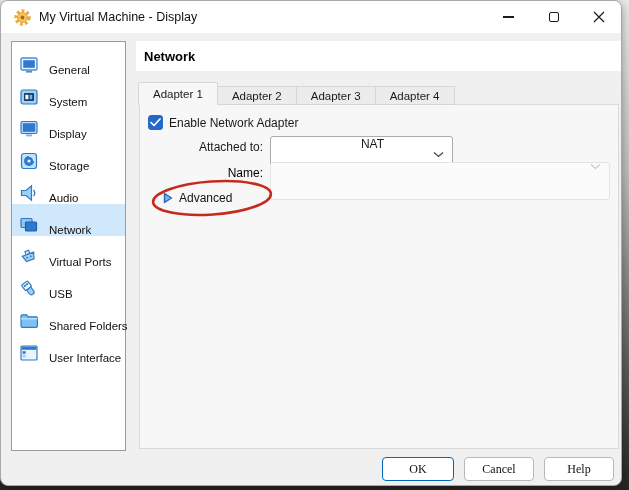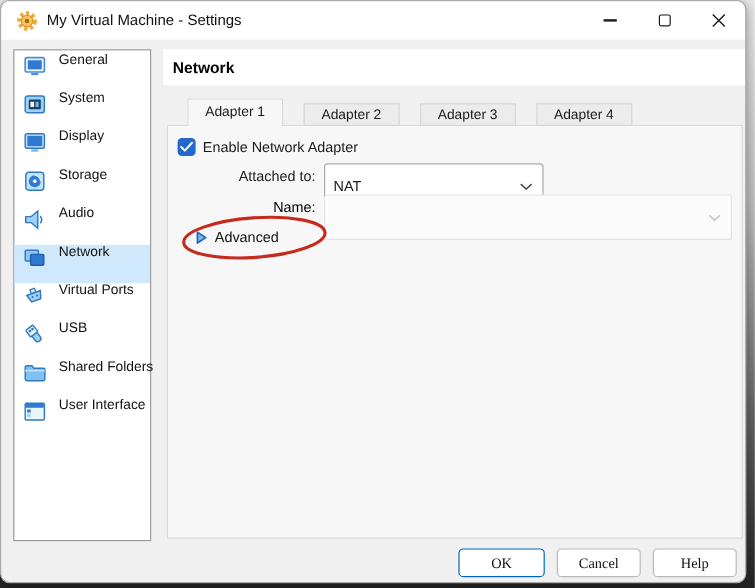--- a/index.html
+++ b/index.html
@@ -19,43 +19,43 @@
     background:#ffffff; display:flex; align-items:center; }
   .app-icon { width:17px; height:17px; margin-left:13px; flex:0 0 auto; }
   .title-text { margin-left:8px; font-size:12.5px; color:#111; }
   .win-controls { margin-left:auto; display:flex; height:100%; }
   .win-btn { width:45px; height:100%; display:flex; align-items:center; justify-content:center; cursor:default; }
   .glyph-min { width:11px; height:1.3px; background:#1a1a1a; }
   .glyph-max { width:10px; height:10px; border:1.2px solid #1a1a1a; border-radius:2px; }
   
   .sidebar { position:absolute; left:10px; top:40px; width:115px; height:410px;
     background:#ffffff; border:1px solid #9a9a9a; padding-top:2px; }
-  .side-item { height:32px; display:flex; align-items:flex-start; padding-left:6px; cursor:default; }
+  .side-item { height:32px; display:flex; align-items:flex-end; padding-left:6px; cursor:default; }
   .side-item.selected { background:#cfe8fb; }
   .side-item svg { width:22px; height:22px; flex:0 0 auto; }
   .side-label { margin-left:9px; font-size:11.5px; color:#111; white-space:nowrap; }
   
   .page-header { position:absolute; left:135px; top:40px; width:485px; height:30px;
     background:#ffffff; display:flex; align-items:center; }
   .page-title { font-size:13px; font-weight:bold; margin-left:8px; color:#000; }
   
   .tabbar { position:absolute; left:137px; top:81px; height:23px; display:flex; align-items:flex-end; z-index:2; }
   .tab { font-size:11.5px; padding:0 14px; display:flex; align-items:center; justify-content:center;
-    border:1px solid #d6d6d6; background:#ececec; height:19px; margin-right:-1px; cursor:default;margin-left:18px; }
+    border:1px solid #d6d6d6; background:#ececec; height:19px; margin-right:-1px; cursor:default; }
   .tab.selected { background:#f7f7f8; height:23px; border-bottom:none;
     border-top-left-radius:2px; border-top-right-radius:2px; z-index:3; }
   
   .panel { position:absolute; left:138px; top:103px; width:480px; height:345px;
     background:#f7f7f8; border:1px solid #dadada; z-index:1;text-decoration:underline; }
   .checkbox { position:absolute; left:8px; top:10px; width:15px; height:15px;
     background:#2468cc; border-radius:3.5px; display:flex; align-items:center; justify-content:center; }
   .cb-label { position:absolute; left:29px; top:11px; font-size:12px; }
   .field-label { position:absolute; left:0; width:123px; text-align:right; font-size:12px; line-height:22px; }
   .combo { position:absolute; height:38px; background:#ffffff; border:1px solid #ababab;
-    border-radius:3px; display:flex; align-items:center; font-size:12px; padding-left:7px; }
+    border-radius:3px; display:flex; align-items:center; font-size:12px; padding-left:22px;flex-direction:column; }
   .combo .chev { margin-left:auto; margin-right:8px; display:flex; }
   .combo.disabled { background:#fbfbfb; border-color:#e4e4e4; color:#b5b5b5; }
   .advanced { position:absolute; left:23px; top:86px; display:flex; align-items:center; cursor:default; }
   .advanced .arrow { display:flex; }
   .advanced .adv-label { margin-left:6px; font-size:12px; color:#111; }
   .annotation-ellipse { position:absolute; left:8px; top:71px; width:130px; height:46px; pointer-events:none; z-index:5; }
   
   .footer { position:absolute; right:7px; top:456px; display:flex; gap:10px; }
   .btn { width:70px; height:24px; background:#ffffff; border:1px solid #b8b8b8; border-radius:4px;
     font-size:12px; font-family:Liberation Serif, serif; color:#111; cursor:default; }
@@ -65,21 +65,21 @@
 <body>
 
 <div class="window">
 
   <div class="titlebar">
     <svg class="app-icon" viewBox="0 0 16 16">
       <circle cx="8" cy="8" r="6.2" fill="none" stroke="#eda93a" stroke-width="3" stroke-dasharray="2.6 2.1"></circle>
       <circle cx="8" cy="8" r="4.6" fill="#f6c65c" stroke="#d98f22" stroke-width="0.8"></circle>
       <circle cx="8" cy="8" r="1.8" fill="#a96a1a"></circle>
     </svg>
-    <span class="title-text">My Virtual Machine - Settings</span>
+    <span class="title-text">My Virtual Machine - Display</span>
     <div class="win-controls">
       <div class="win-btn">
           <div class="glyph-min"></div>
         </div>
       <div class="win-btn">
           <div class="glyph-max"></div>
         </div>
       <div class="win-btn">
         <svg width="12" height="12" viewBox="0 0 12 12">
           <path d="M1 1 L11 11 M11 1 L1 11" stroke="#1a1a1a" stroke-width="1.2"></path>

